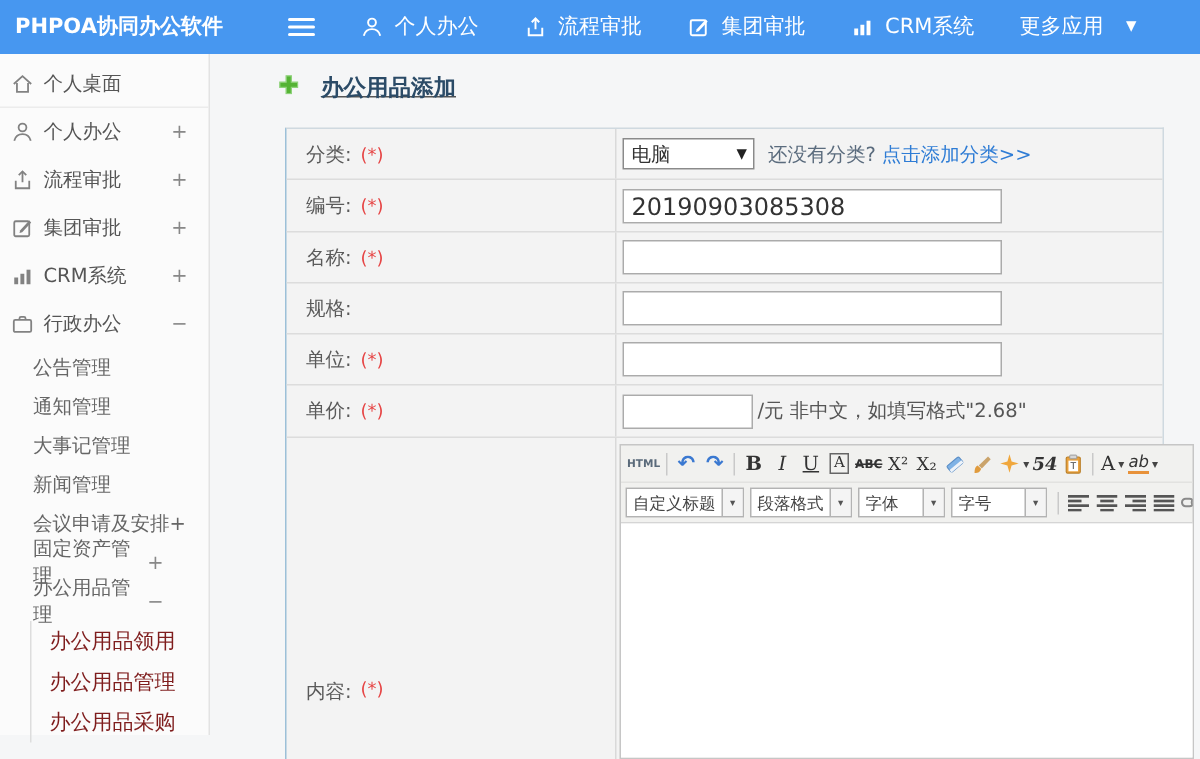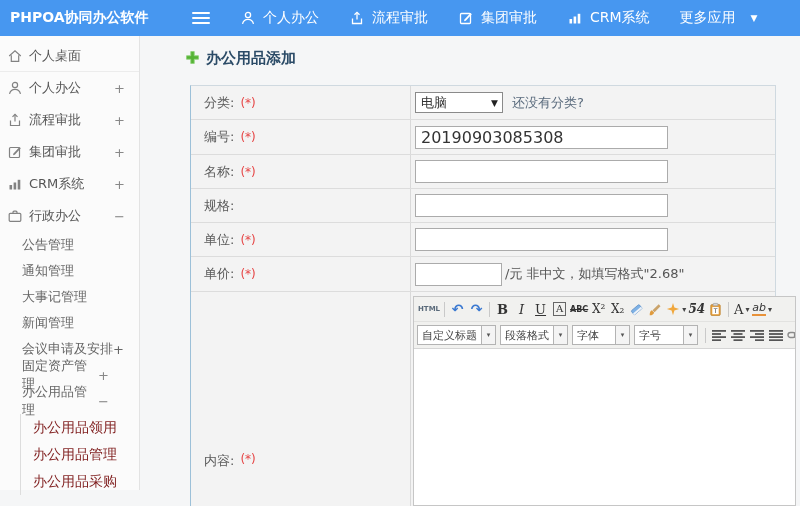--- a/index.html
+++ b/index.html
@@ -26,21 +26,21 @@
   .side-item.first { border-bottom:1px solid #ececec; }
   .side-item .sicon { width:16px; height:16px; color:#828282; margin-right:6px; flex:0 0 16px; }
   .side-item .expand { margin-left:auto; color:#888; font-size:13px; }
   .sub-item { height:26px; display:flex; align-items:center; padding:0 30px 0 22px;
     color:#666; cursor:pointer; font-size:13px; }
   .sub-item .expand { margin-left:auto; color:#888; }
   .sub2-wrap { border-left:1px solid #ddd; margin-left:20px; }
   .sub2-item { height:27px; display:flex; align-items:center; padding-left:12px;
     color:#7f1d1d; cursor:pointer; font-size:14px; }
   
-  .page-title { position:absolute; left:186px; top:49px; display:flex; align-items:center; gap:7px; }
+  .page-title { position:absolute; left:186px; top:49px; display:flex; align-items:center; gap:15px;text-decoration:underline; }
   .page-title .ttl { font-size:15px; font-weight:bold; color:#2b4b67; }
   
   .ftable { position:absolute; left:190px; top:85px; width:586px; height:421px;
     background:#f3f3f3; border:1px solid #cfd9e0; border-left:1px solid #9cc0d8;
     border-bottom:none; display:flex; flex-direction:column; overflow:visible; }
   .frow { display:flex; border-bottom:1px solid #dcdcdc; flex:0 0 auto; }
   .frow.r34 { height:34px; } .frow.r35 { height:35px; }
   .frow.content { flex:1 1 auto; border-bottom:none; min-height:0; }
   .flabel { width:220px; flex:0 0 220px; border-right:1px solid #d9d9d9;
     display:flex; align-items:center; padding-left:13px; color:#5a5a5a; font-size:13px; }
@@ -259,20 +259,21 @@
     <div class="flabel">
       <span>分类:</span>
         <span class="req">(*)</span>
     </div>
     <div class="fvalue">
       <div class="select-box">
         <span>电脑</span>
         <span class="vcaret">▼</span>
       </div>
       <span class="hint">还没有分类?</span>
+      <span class="link">点击添加分类&gt;&gt;</span>
     </div>
   </div>
 
   <div class="frow r35">
     <div class="flabel">
       <span>编号:</span>
         <span class="req">(*)</span>
     </div>
     <div class="fvalue">
       <input class="text-input" type="text" value="20190903085308" style="">

